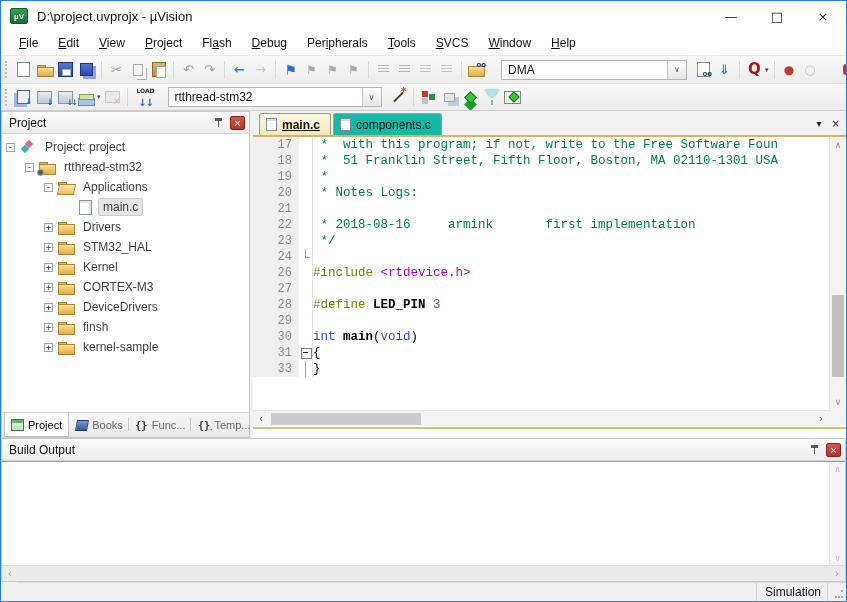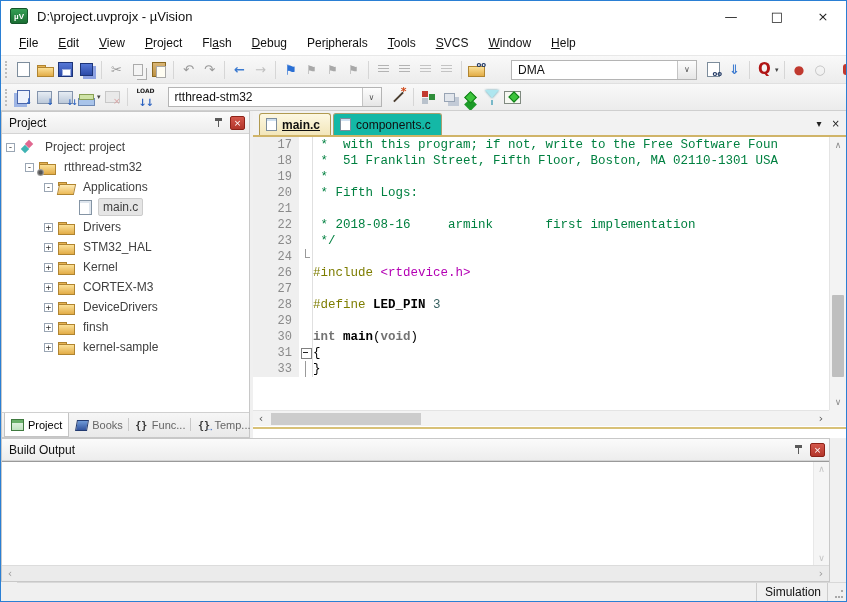--- a/index.html
+++ b/index.html
@@ -68,21 +68,21 @@
 .i-funnel::before{content:"";width:0;height:0;border-left:7px solid transparent;border-right:7px solid transparent;border-top:8px solid #aee6ef;position:absolute;top:2px;left:3px;filter:drop-shadow(0 0 1px #5898a8)}
 .i-funnel::after{content:"";position:absolute;bottom:1px;left:9px;width:2px;height:5px;background:#78b8c8}
 .i-env::before{content:"";width:15px;height:11px;background:#f6f8f2;border:1px solid #808a80}
 .i-env::after{content:"";position:absolute;top:5px;left:7px;width:6px;height:6px;background:#3cc43c;border:1px solid #0f7a16;transform:rotate(45deg)}
 .redsliver{position:absolute;right:0;top:8px;width:3px;height:11px;background:#c0392f;border-radius:3px 0 0 3px}
 
 
 .combo{display:flex;align-items:center;height:20px;background:#fff;border:1px solid #b4b4b4;margin:0 3px;flex:none}
 .combo .cval{flex:1;padding:0 6px;font-size:12px;color:#101010;white-space:nowrap;overflow:hidden}
 .combo .cbtn{width:19px;height:100%;background:linear-gradient(#fdfdfd,#e6e6e6);border-left:1px solid #c4c4c4;display:flex;align-items:center;justify-content:center;font-size:8px;color:#555}
-#searchCombo{width:186px;margin-left:24px;margin-right:6px}
+#searchCombo{width:186px;margin-left:14px;margin-right:6px}
 #targetCombo{width:214px;margin-left:8px;margin-right:6px}
 
 
 .ppanel{position:absolute;left:0;top:110px;width:249px;height:327px;background:#fff;border:1px solid #c8c8c8;display:flex;flex-direction:column}
 .phead{height:22px;background:linear-gradient(#fbfbfb,#ededed);border-bottom:1px solid #d4d4d4;display:flex;align-items:center;padding:0 4px 0 7px;flex:none}
 .phead .ptitle{font-size:12px;color:#101010;flex:1}
 .pin{width:14px;height:14px;position:relative;margin-right:4px}
 .pin::before{content:"";position:absolute;left:3px;top:2px;width:7px;height:3px;background:#5a5a5a}
 .pin::after{content:"";position:absolute;left:6px;top:5px;width:1px;height:6px;background:#5a5a5a}
 .xbtn{width:15px;height:14px;background:linear-gradient(#d4574b,#b3362b);border:1px solid #8c2218;border-radius:2px;color:#fff;font-size:9px;display:flex;align-items:center;justify-content:center;font-family:"DejaVu Sans",sans-serif}
@@ -126,36 +126,36 @@
 .crow{display:flex;height:16px;line-height:16px;white-space:pre}
 .lnum{width:46px;flex:none;background:#efefef;color:#8a8a8a;text-align:right;padding-right:7px;font-size:12px}
 .fold{width:14px;flex:none;position:relative;border-right:1px solid #e0e0e0}
 .fold.box::before{content:"";position:absolute;left:2px;top:3px;width:9px;height:9px;background:#fff;border:1px solid #808080}
 .fold.box::after{content:"";position:absolute;left:4px;top:7px;width:5px;height:1px;background:#222}
 .fold.line::before{content:"";position:absolute;left:6px;top:0;width:1px;height:16px;background:#9a9a9a}
 .fold.end::before{content:"";position:absolute;left:6px;top:0;width:1px;height:9px;background:#9a9a9a}
 .fold.end::after{content:"";position:absolute;left:6px;top:8px;width:5px;height:1px;background:#9a9a9a}
 .ctext{flex:1;overflow:hidden}
 .tk-c{color:#008040}.tk-pp{color:#7d7d00}.tk-inc{color:#b400b4}
-.tk-kw{color:#737373;font-weight:bold}.tk-p{color:#000}.tk-num{color:#355f5f}.tk-fn{color:#000;font-weight:bold}
+.tk-kw{color:#1d4ed8;font-weight:normal}.tk-p{color:#000}.tk-num{color:#355f5f}.tk-fn{color:#000;font-weight:bold}
 
 
 .vscroll{position:absolute;right:0;top:26px;width:17px;bottom:28px;background:#f3f3f3;border-left:1px solid #e4e4e4}
 .vscroll .arr{position:absolute;left:0;right:0;height:16px;display:flex;align-items:center;justify-content:center;font-size:9px;color:#8a8a8a;font-family:"DejaVu Sans",sans-serif}
 .vscroll .arr.up{top:0}.vscroll .arr.down{bottom:0}
 .vthumb{position:absolute;left:2px;right:2px;background:#bfbfbf;border-radius:1px}
 .hscroll{position:absolute;left:0;right:17px;bottom:12px;height:16px;background:#f3f3f3;border-top:1px solid #e4e4e4}
 .hscroll .arr{position:absolute;top:0;bottom:0;width:16px;display:flex;align-items:center;justify-content:center;font-size:11px;color:#555;font-family:"DejaVu Sans",sans-serif}
 .hscroll .arr.left{left:0}.hscroll .arr.right{right:0}
 .hthumb{position:absolute;top:2px;height:12px;left:18px;width:150px;background:#cccccc}
 .goldline{position:absolute;left:0;right:0;bottom:9px;height:2px;background:#d8c178}
 .corner{position:absolute;right:0;bottom:12px;width:17px;height:16px;background:#f3f3f3}
 
 
-.bpanel{position:absolute;left:0;top:437px;right:16px;height:144px;background:#fff;border:1px solid #c8c8c8;display:flex;flex-direction:column}
+.bpanel{position:absolute;left:0;top:437px;right:0;height:144px;background:#fff;border:1px solid #c8c8c8;display:flex;flex-direction:column}
 .bcontent{flex:1;background:#fff;border-top:1px solid #9a9a9a;position:relative}
 .bvscroll{position:absolute;right:0;top:0;width:16px;bottom:0;background:#f5f5f5;border-left:1px solid #e8e8e8}
 .bvscroll .arr{position:absolute;left:0;right:0;height:14px;display:flex;align-items:center;justify-content:center;font-size:9px;color:#c4c4c4;font-family:"DejaVu Sans",sans-serif}
 .bvscroll .arr.up{top:0}.bvscroll .arr.down{bottom:0}
 .bhscroll{height:16px;background:#ebebeb;border-top:1px solid #dcdcdc;position:relative;flex:none}
 .bhscroll .arr{position:absolute;top:0;bottom:0;width:16px;display:flex;align-items:center;justify-content:center;font-size:11px;color:#9a9a9a;font-family:"DejaVu Sans",sans-serif}
 .bhscroll .arr.left{left:0}.bhscroll .arr.right{right:0}
 
 
 .statusbar{position:absolute;left:16px;top:581px;right:0;height:19px;background:#f0f0f0;border-top:1px solid #d8d8d8;display:flex;align-items:center;font-size:12px}
@@ -450,21 +450,21 @@
         </span>
       <span class="tabbar-btns">
         <span class="tabbar-btn">▾</span>
         <span class="tabbar-btn">×</span>
       </span>
     </div>
     <div class="codewrap" id="codeArea">
         <div class="crow"><span class="lnum">17</span><span class="fold "></span><span class="ctext"><span class="tk-c"> *  with this program; if not, write to the Free Software Foun</span></span></div>
         <div class="crow"><span class="lnum">18</span><span class="fold "></span><span class="ctext"><span class="tk-c"> *  51 Franklin Street, Fifth Floor, Boston, MA 02110-1301 USA</span></span></div>
         <div class="crow"><span class="lnum">19</span><span class="fold "></span><span class="ctext"><span class="tk-c"> *</span></span></div>
-        <div class="crow"><span class="lnum">20</span><span class="fold "></span><span class="ctext"><span class="tk-c"> * Fifth Logs:</span></span></div>
+        <div class="crow"><span class="lnum">20</span><span class="fold "></span><span class="ctext"><span class="tk-c"> * Notes Logs:</span></span></div>
         <div class="crow"><span class="lnum">21</span><span class="fold "></span></div>
         <div class="crow"><span class="lnum">22</span><span class="fold "></span><span class="ctext"><span class="tk-c"> * 2018-08-16     armink       first implementation</span></span></div>
         <div class="crow"><span class="lnum">23</span><span class="fold "></span><span class="ctext"><span class="tk-c"> */</span></span></div>
         <div class="crow"><span class="lnum">24</span><span class="fold end"></span><span class="ctext"></span></div>
         <div class="crow"><span class="lnum">26</span><span class="fold "></span><span class="ctext"><span class="tk-pp">#include</span><span class="tk-p"> </span><span class="tk-inc">&lt;rtdevice.h&gt;</span></span></div>
         <div class="crow"><span class="lnum">27</span><span class="fold "></span><span class="ctext"></span></div>
         <div class="crow"><span class="lnum">28</span><span class="fold "></span><span class="ctext"><span class="tk-pp">#define</span><span class="tk-p"> </span><span class="tk-fn">LED_PIN</span><span class="tk-p"> </span><span class="tk-num">3</span></span></div>
         <div class="crow"><span class="lnum">29</span><span class="fold "></span><span class="ctext"></span></div>
         <div class="crow"><span class="lnum">30</span><span class="fold "></span><span class="ctext"><span class="tk-kw">int</span><span class="tk-p"> </span><span class="tk-fn">main</span><span class="tk-p">(</span><span class="tk-kw">void</span><span class="tk-p">)</span></span></div>
         <div class="crow"><span class="lnum">31</span><span class="fold box"></span><span class="ctext"><span class="tk-p">{</span></span></div>

